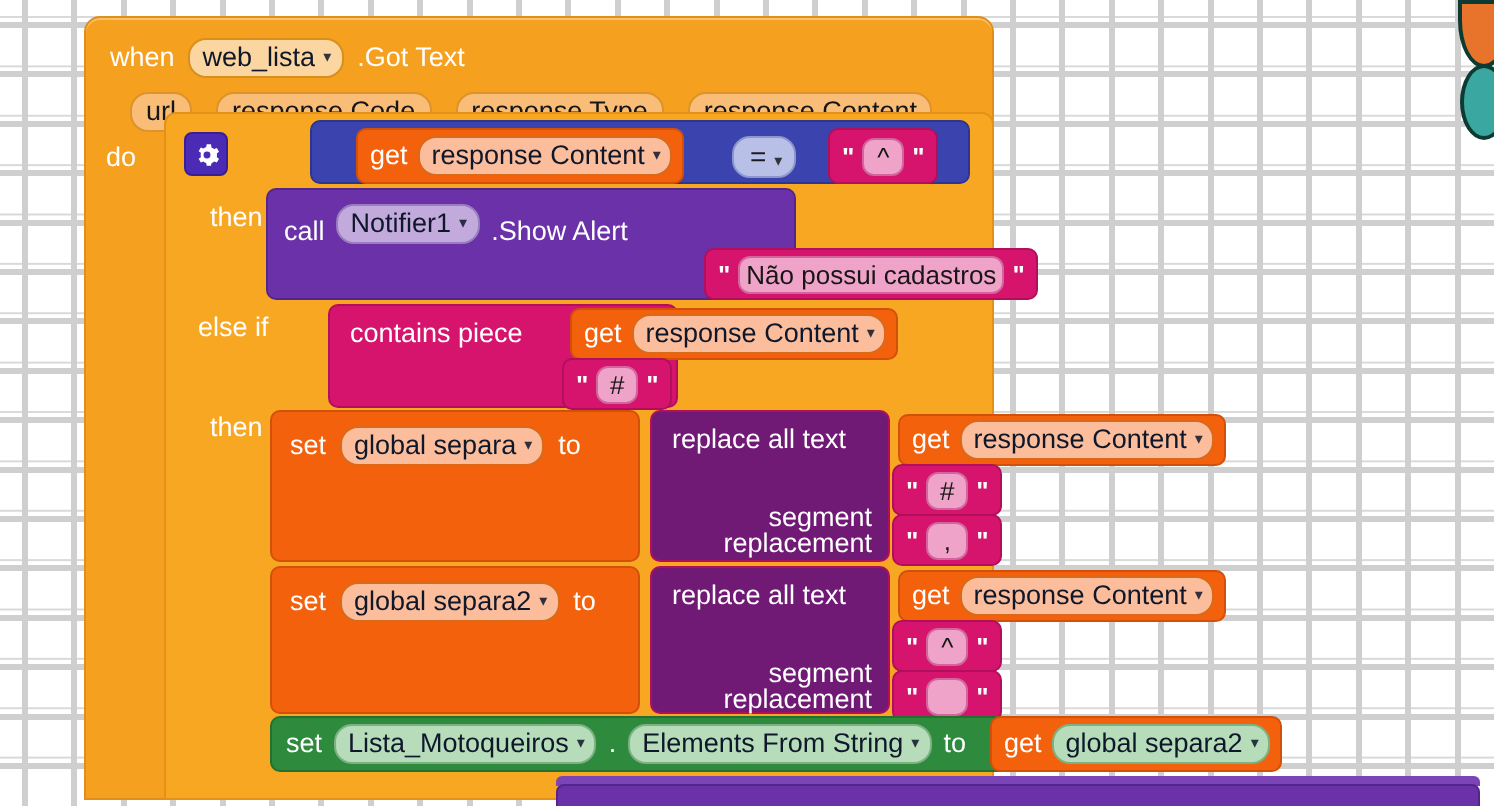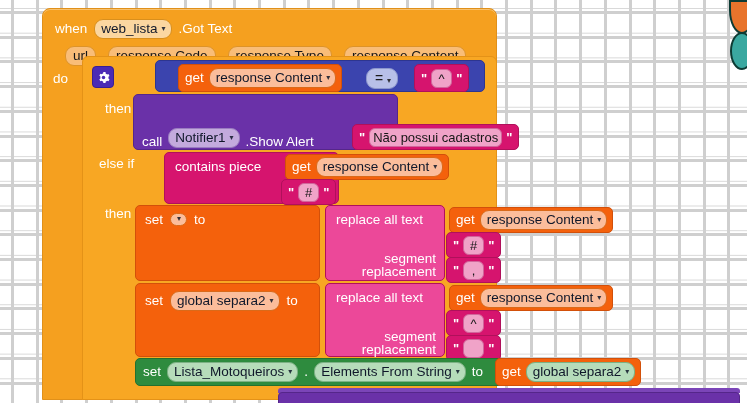--- a/index.html
+++ b/index.html
@@ -91,21 +91,21 @@
     background:#f0a3c8;border:1px solid #d2659b;border-radius:6px;
     min-width:13px;height:17px;display:inline-flex;align-items:center;justify-content:center;
     padding:0 3px;font-size:13px;color:#161616;line-height:1;
   }
 
   
   #callBlk{
     left:133px;top:94px;width:265px;height:56px;
     background:#6a31a8;border:1px solid #55268a;border-radius:5px;
   }
-  #callBlk .f-comp{background:#c3aadd;border:1px solid #9a7dc0;margin-top:26px;}
+  #callBlk .f-comp{background:#c3aadd;border:1px solid #9a7dc0;}
   #callRow{position:absolute;left:8px;top:7px;display:flex;align-items:flex-end;gap:6px;}
   #noticeLbl{position:absolute;right:9px;top:33px;}
   #noticeVal{position:absolute;left:352px;top:124px;}
 
   
   #containsBlk{
     left:164px;top:152px;width:175px;height:52px;
     background:#d6146e;border:1px solid #b0105b;border-radius:5px;
   }
   #containsLbl{position:absolute;left:10px;top:7px;}
@@ -114,21 +114,21 @@
   #pieceVal{position:absolute;left:281px;top:179px;}
 
   
   .setBlk{background:#f4610c;border:1px solid #d2500a;border-radius:5px;}
   .setRow{position:absolute;left:9px;top:7px;display:flex;align-items:center;gap:7px;}
   #set1{left:135px;top:205px;width:185px;height:76px;}
   #set2{left:135px;top:283px;width:185px;height:74px;}
   .setBlk .fld{background:#fbbd9b;border:1px solid #d96a1a;}
 
   
-  .repBlk{background:#ec4899;border:1px solid #b0105b;border-radius:5px;width:120px;}
+  .repBlk{background:#701a75;border:1px solid #b0105b;border-radius:5px;width:120px;}
   #rep1{left:325px;top:205px;height:76px;}
   #rep2{left:325px;top:283px;height:74px;}
   .repTitle{position:absolute;left:10px;top:7px;}
   .repSeg{position:absolute;right:8px;top:46px;}
   .repRepl{position:absolute;right:8px;top:59px;}
 
   
   #greenBlk{
     left:135px;top:358px;width:395px;height:28px;
     background:#2e8b3e;border:1px solid #24702f;border-radius:5px;
@@ -249,20 +249,21 @@
   <div class="txtBlk blk" id="pieceVal">
     <span class="q">"</span>
     <span class="val">#</span>
     <span class="q">"</span>
   </div>
 
   <div class="blk setBlk" id="set1">
     <div class="setRow">
       <span class="lbl">set</span>
       <span class="field fld">
+        <span>global separa</span>
         <span class="caret">▾</span>
       </span>
       <span class="lbl">to</span>
     </div>
   </div>
 
   <div class="blk repBlk" id="rep1">
     <span class="lbl repTitle">replace all text</span>
     <span class="lbl repSeg">segment</span>
     <span class="lbl repRepl">replacement</span>

